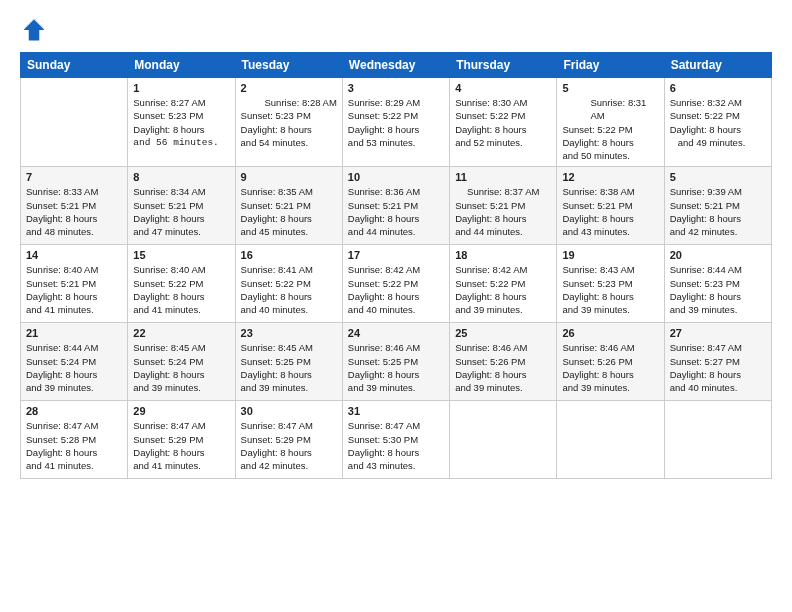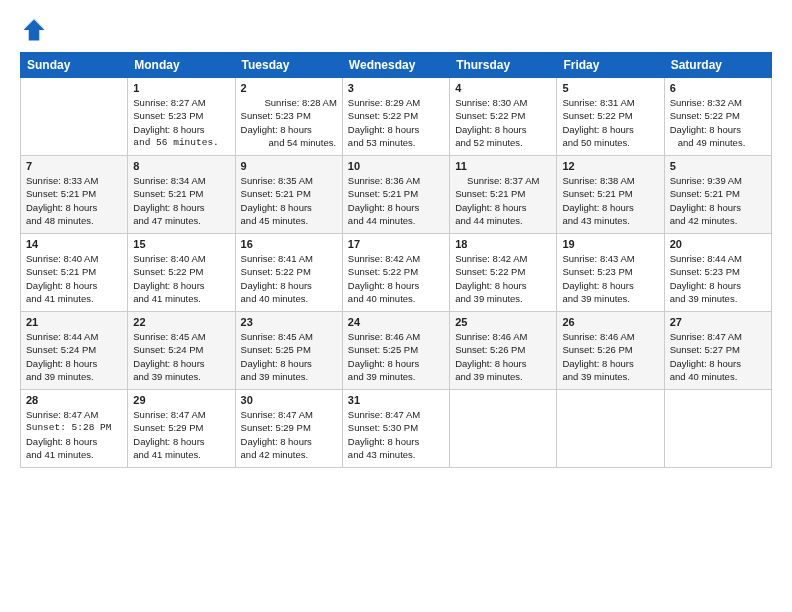--- a/index.html
+++ b/index.html
@@ -136,21 +136,21 @@
               <span style="display: block;">Daylight: 8 hours</span>
               <span style="display: block; font-family: Liberation Mono, monospace;">and 56 minutes.</span>
             </div>
           </td>
           <td>
             <span class="day-num">2</span>
             <div class="day-info">
               <span style="display: block; text-align: right;">Sunrise: 8:28 AM</span>
               <span style="display: block;">Sunset: 5:23 PM</span>
               <span style="display: block;">Daylight: 8 hours</span>
-              <span style="display: block; margin-left: 28px;">and 54 minutes.</span>
+              <span style="display: block;">and 54 minutes.</span>
             </div>
           </td>
           <td>
             <span class="day-num">3</span>
             <div class="day-info">
               <span style="display: block;">Sunrise: 8:29 AM</span>
               <span style="display: block;">Sunset: 5:22 PM</span>
               <span style="display: block;">Daylight: 8 hours</span>
               <span style="display: block;">and 53 minutes.</span>
             </div>
@@ -160,21 +160,21 @@
             <div class="day-info">
               <span style="display: block;">Sunrise: 8:30 AM</span>
               <span style="display: block;">Sunset: 5:22 PM</span>
               <span style="display: block;">Daylight: 8 hours</span>
               <span style="display: block;">and 52 minutes.</span>
             </div>
           </td>
           <td>
             <span class="day-num">5</span>
             <div class="day-info">
-              <span style="display: block;">Sunrise: 8:31 AM</span>
+              <span style="display: block; margin-left: 28px;">Sunrise: 8:31 AM</span>
               <span style="display: block;">Sunset: 5:22 PM</span>
               <span style="display: block;">Daylight: 8 hours</span>
               <span style="display: block;">and 50 minutes.</span>
             </div>
           </td>
           <td>
             <span class="day-num">6</span>
             <div class="day-info">
               <span style="display: block;">Sunrise: 8:32 AM</span>
               <span style="display: block;">Sunset: 5:22 PM</span>
@@ -376,21 +376,21 @@
               <span style="display: block;">Daylight: 8 hours</span>
               <span style="display: block;">and 40 minutes.</span>
             </div>
           </td>
         </tr>
         <tr>
           <td>
             <span class="day-num">28</span>
             <div class="day-info">
               <span style="display: block;">Sunrise: 8:47 AM</span>
-              <span style="display: block; font-family: Liberation Mono, monospace;">Sunset: 5:28 PM</span>
+              <span style="display: block;">Sunset: 5:28 PM</span>
               <span style="display: block;">Daylight: 8 hours</span>
               <span style="display: block;">and 41 minutes.</span>
             </div>
           </td>
           <td>
             <span class="day-num">29</span>
             <div class="day-info">
               <span style="display: block;">Sunrise: 8:47 AM</span>
               <span style="display: block;">Sunset: 5:29 PM</span>
               <span style="display: block;">Daylight: 8 hours</span>

